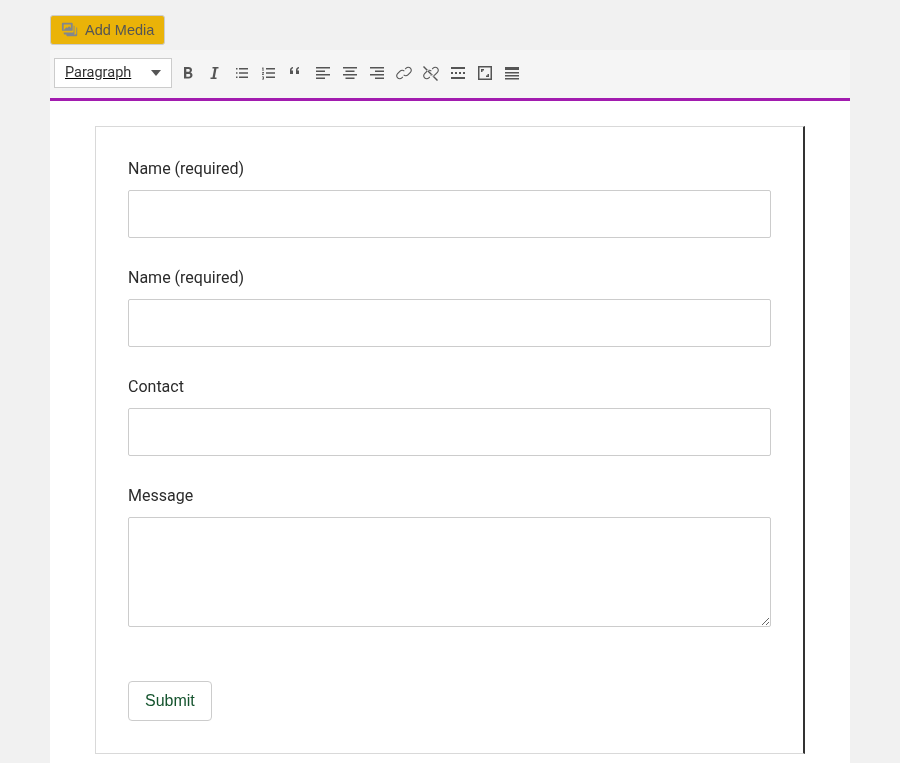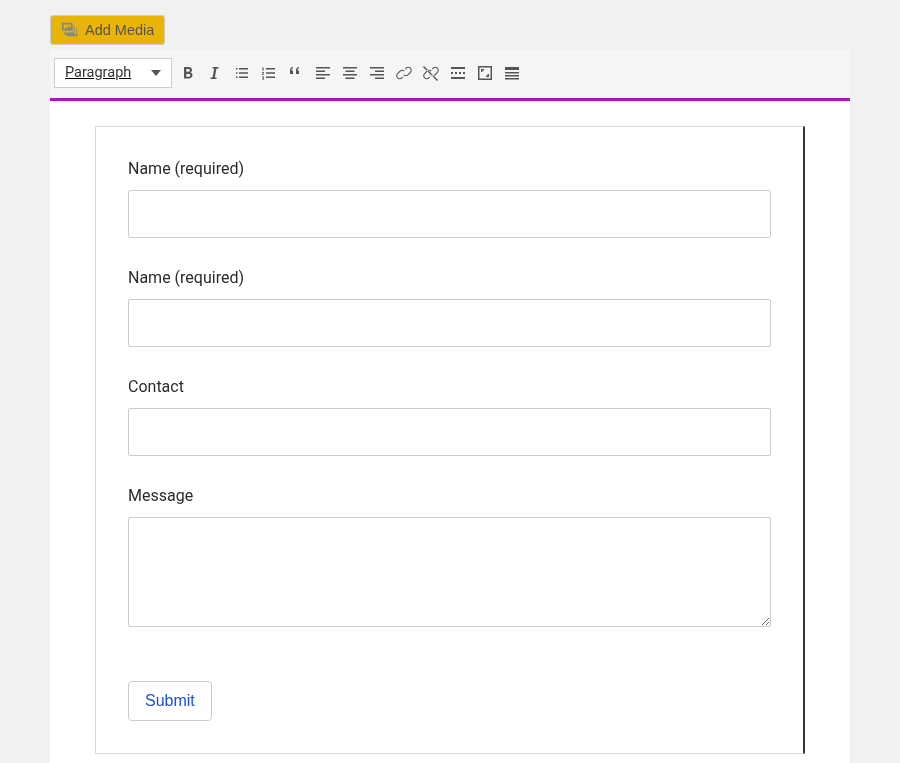--- a/index.html
+++ b/index.html
@@ -109,21 +109,21 @@
       padding: 8px 10px;
       background: #fff;
       resize: both;
     }
     .submit-btn {
       background: #fff;
       border: 1px solid #ccc;
       border-radius: 4px;
       padding: 10px 16px;
       font-size: 16px;
-      color: #1d4ed8;
+      color: #14532d;
       cursor: pointer;
       margin-top: 20px;
     }
   </style>
 </head>
 <body>
 
 <div class="page-wrap">
 
   <div class="media-row">

